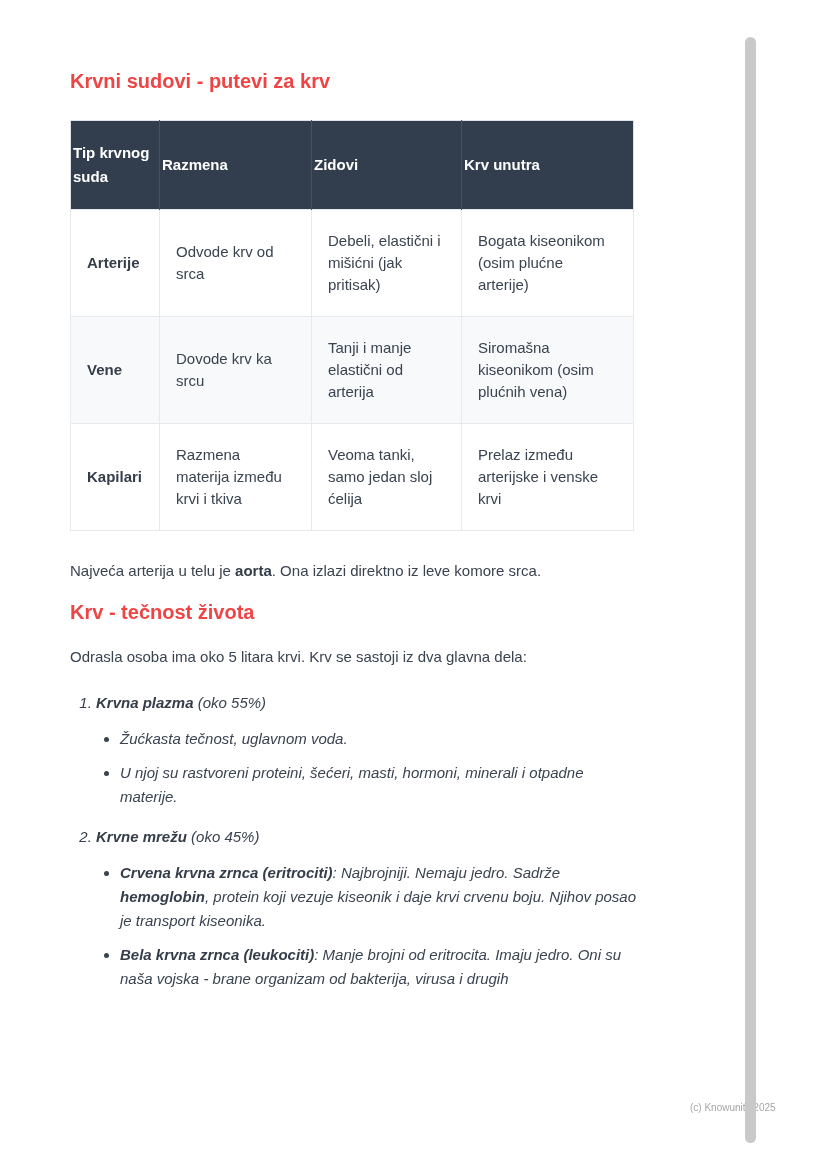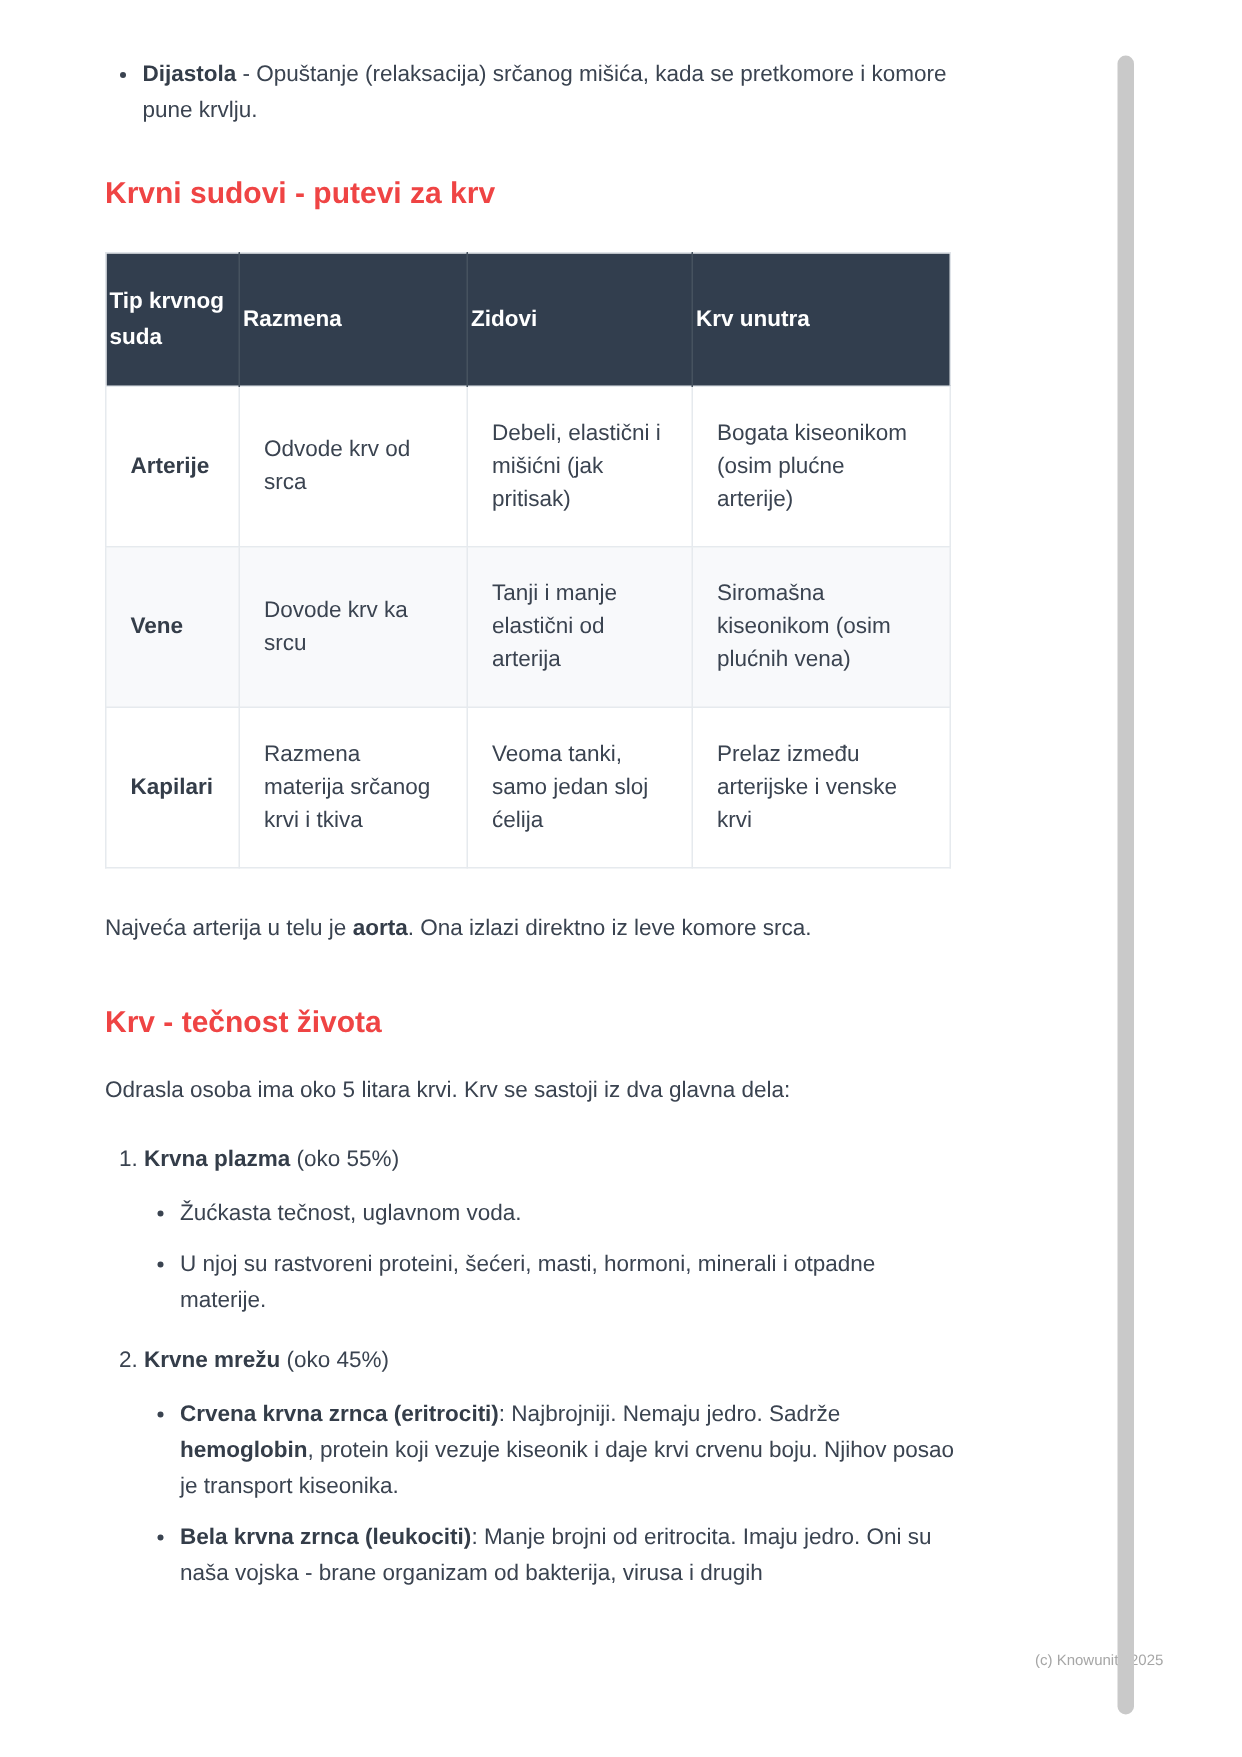--- a/index.html
+++ b/index.html
@@ -61,21 +61,21 @@
     border: 1px solid #e6eaee;
     background: #ffffff;
   }
   table.vessels tbody tr.alt td { background: #f8f9fb; }
   table.vessels tbody td.row-label { font-weight: bold; color: #343d49; margin-left: 48px; }
 
   ol.main-list {
     margin: 22px 0 0 0;
     padding-left: 26px;
   }
-  ol.main-list > li { margin-bottom: 16px; }
+  ol.main-list > li { margin-bottom: 16px; font-style: italic; }
   ol.main-list > li:last-child { margin-bottom: 0; }
   ul.sub-list {
     list-style: disc;
     padding-left: 24px;
     margin-top: 12px;
   }
   ul.sub-list > li { margin-bottom: 10px; }
   ul.sub-list > li:last-child { margin-bottom: 0; }
 
   .scrollbar-track {
@@ -97,25 +97,20 @@
     font-size: 10px;
     color: #a6a6a6;
     white-space: nowrap;
   }
 </style>
 </head>
 <body>
 
 <div class="content">
 
-  <ul class="top-list">
-    <li>
-      <strong>Dijastola</strong><span> - Opuštanje (relaksacija) srčanog mišića, kada se pretkomore i komore pune krvlju.</span>
-    </li>
-  </ul>
 
   <h2 class="section-heading">Krvni sudovi - putevi za krv</h2>
 
 
   <table class="vessels">
     <colgroup>
         <col class="c1">
         <col class="c2">
         <col class="c3">
         <col class="c4">
@@ -136,32 +131,32 @@
         <td>Bogata kiseonikom (osim plućne arterije)</td>
       </tr>
       <tr class="alt">
         <td class="row-label">Vene</td>
         <td>Dovode krv ka srcu</td>
         <td>Tanji i manje elastični od arterija</td>
         <td>Siromašna kiseonikom (osim plućnih vena)</td>
       </tr>
       <tr>
         <td class="row-label">Kapilari</td>
-        <td>Razmena materija srčanog krvi i tkiva</td>
+        <td>Razmena materija između krvi i tkiva</td>
         <td>Veoma tanki, samo jedan sloj ćelija</td>
         <td>Prelaz između arterijske i venske krvi</td>
       </tr>
     </tbody>
   </table>
 
   <p class="paragraph" style="margin-top: 28px;">
     <span>Najveća arterija u telu je </span><strong>aorta</strong><span>. Ona izlazi direktno iz leve komore srca.</span>
   </p>
 
-  <h2 class="section-heading" style="margin-top: 38px;">Krv - tečnost života</h2>
+  <h2 class="section-heading" style="margin-top: 16px;">Krv - tečnost života</h2>
 
   <p class="paragraph">Odrasla osoba ima oko 5 litara krvi. Krv se sastoji iz dva glavna dela:</p>
 
   <ol class="main-list">
     <li>
       <strong>Krvna plazma</strong><span> (oko 55%)</span>
       <ul class="sub-list">
         <li>Žućkasta tečnost, uglavnom voda.</li>
         <li>U njoj su rastvoreni proteini, šećeri, masti, hormoni, minerali i otpadne materije.</li>
       </ul>

